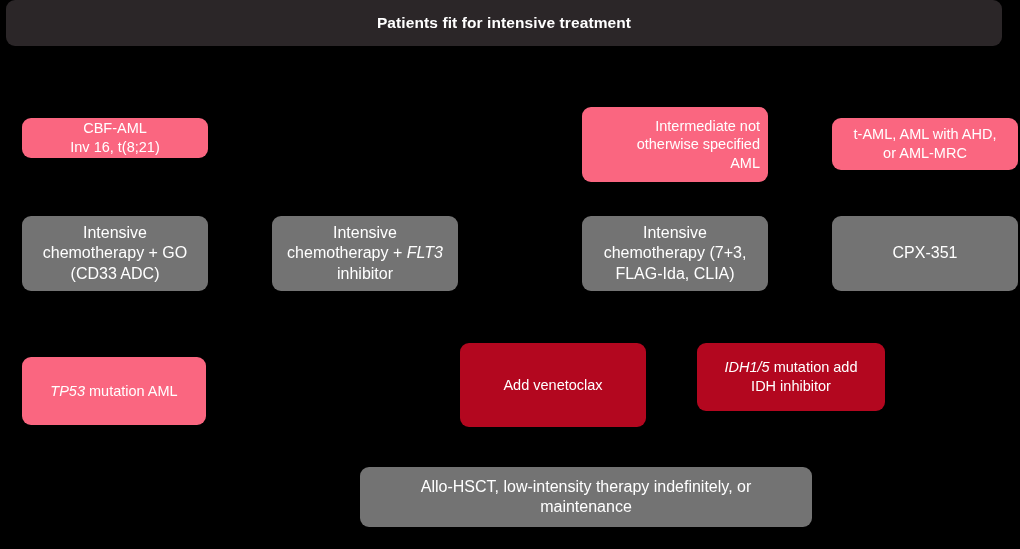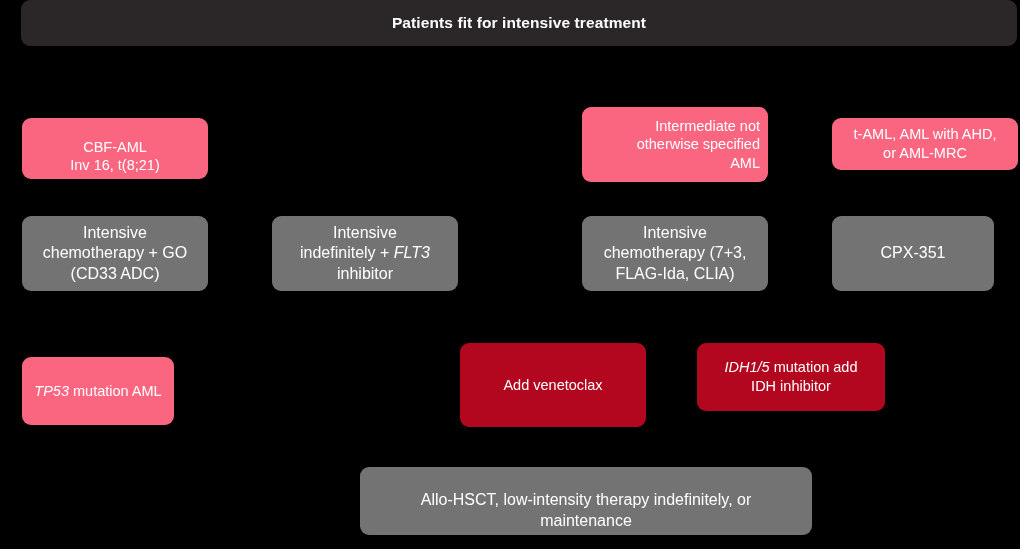--- a/index.html
+++ b/index.html
@@ -51,25 +51,25 @@
   .node span.txt {
     display: block;
     width: 100%;
   }
 </style>
 </head>
 <body>
 
 <div id="canvas">
 
-  <div class="node header-banner" style="left:21px; top:0px; width:996px; height:46px;padding-left:8px;">
+  <div class="node header-banner" style="left:6px; top:0px; width:996px; height:46px;padding-left:8px;">
     <span class="txt">Patients fit for intensive treatment</span>
   </div>
 
-  <div class="node pink" style="left:22px; top:118px; width:186px; height:61px;align-items:flex-end;">
+  <div class="node pink" style="left:22px; top:118px; width:186px; height:40px;">
     <span class="txt">
       <span>CBF-AML</span><br>
       <span>Inv 16, t(8;21)</span>
     </span>
   </div>
 
 
   <div class="node pink" style="left:582px; top:107px; width:186px; height:75px;text-align:right;">
     <span class="txt">
       <span>Intermediate not</span><br>
@@ -89,54 +89,54 @@
     <span class="txt">
       <span>Intensive</span><br>
       <span>chemotherapy + GO</span><br>
       <span>(CD33 ADC)</span>
     </span>
   </div>
 
   <div class="node gray" style="left:272px; top:216px; width:186px; height:75px;">
     <span class="txt">
       <span>Intensive</span><br>
-      <span>indefinitely + </span><em>FLT3</em><br>
+      <span>chemotherapy + </span><em>FLT3</em><br>
       <span>inhibitor</span>
     </span>
   </div>
 
   <div class="node gray" style="left:582px; top:216px; width:186px; height:75px;">
     <span class="txt">
       <span>Intensive</span><br>
       <span>chemotherapy (7+3,</span><br>
       <span>FLAG-Ida, CLIA)</span>
     </span>
   </div>
 
-  <div class="node gray" style="left:832px; top:216px; width:162px; height:75px;">
+  <div class="node gray" style="left:832px; top:216px; width:186px; height:75px;">
     <span class="txt">CPX-351</span>
   </div>
 
-  <div class="node pink" style="left:22px; top:357px; width:152px; height:68px;">
+  <div class="node pink" style="left:22px; top:357px; width:184px; height:68px;">
     <span class="txt">
       <em>TP53</em><span> mutation AML</span>
     </span>
   </div>
 
   <div class="node crimson" style="left:460px; top:343px; width:186px; height:84px;">
     <span class="txt">Add venetoclax</span>
   </div>
 
   <div class="node crimson" style="left:697px; top:343px; width:188px; height:68px;">
     <span class="txt">
       <em>IDH1/5</em><span> mutation add</span><br>
       <span>IDH inhibitor</span>
     </span>
   </div>
 
-  <div class="node gray" style="left:360px; top:467px; width:452px; height:68px;align-items:flex-end;">
+  <div class="node gray" style="left:360px; top:467px; width:452px; height:60px;">
     <span class="txt">
       <span>Allo-HSCT, low-intensity therapy indefinitely, or</span><br>
       <span>maintenance</span>
     </span>
   </div>
 
 </div>
 
 </body></html>

